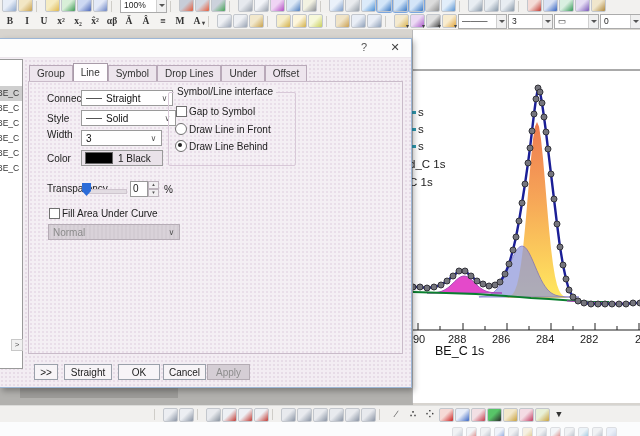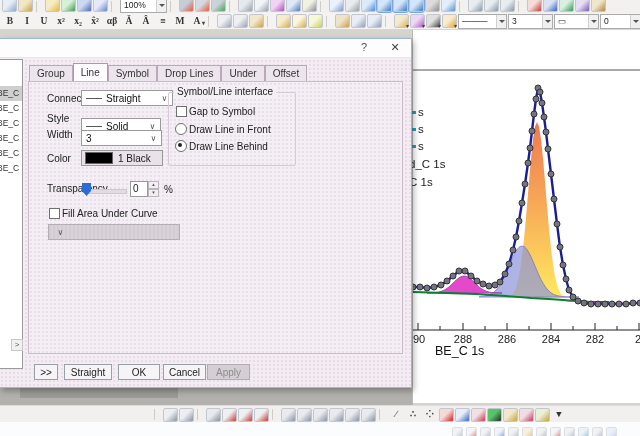--- a/index.html
+++ b/index.html
@@ -24,21 +24,21 @@
   .tcombo .carr{width:9px;align-self:stretch;background:#f0f0f0;border-left:1px solid #d0d0d0;position:relative;}
   .tcombo .carr:after{content:"";position:absolute;left:2px;top:5px;border:3px solid transparent;border-top-color:#555;}
   .drop{position:relative;}
   .drop:after{content:"▾";font-size:6px;color:#444;position:absolute;right:-1px;bottom:-2px;}
   
   .graph-win{position:absolute;left:412px;top:30px;width:228px;height:373px;background:#fff;
     border-left:1px solid #b9b9b9;z-index:1;overflow:visible;}
   .graph-win svg{position:absolute;left:0;top:0;}
   .legend-row{position:absolute;font-size:11.5px;color:#1c1c1c;white-space:nowrap;display:flex;align-items:center;}
   .legend-marker{display:inline-block;width:7px;height:3px;margin-right:2px;}
-  .tick-label{position:absolute;font-size:11px;color:#1c1c1c;width:30px;text-align:center;}
+  .tick-label{position:absolute;font-size:11px;color:#1c1c1c;width:30px;}
   .xlabel{position:absolute;left:22px;top:314px;font-size:12.5px;color:#111;}
   
   .gray-band{position:absolute;left:0;top:386px;width:413px;height:20px;background:#b2b1ae;}
   .gray-block{position:absolute;left:20px;top:388px;width:158px;height:10px;background:#9c9b98;}
   
   .dialog{position:absolute;left:0;top:38px;width:411px;height:348px;background:#f3edf3;
     background-image:radial-gradient(#e7dce7 0.8px,transparent 0.8px);background-size:4px 4px;
     border:1px solid #9cb6d6;border-left:none;box-shadow:2px 3px 6px rgba(0,0,0,.3);z-index:5;font-size:10px;color:#1a1a1a;}
   .dtitle{position:absolute;left:0;top:0;width:100%;height:18px;background:#fdfdfd;border-bottom:1px solid #ece6ec;}
   .dhelp{position:absolute;right:40px;top:2px;width:14px;text-align:center;color:#555;font-size:11px;cursor:pointer;}
@@ -323,21 +323,21 @@
 
     <div class="tabpage">
       <span class="flabel" style="left:18px;top:11px">Connect</span>
       <div class="dcombo" style="left:52px;top:8px;width:92px">
         <span class="dash"></span>
         <span class="val">Straight</span>
         <span class="darr">∨</span>
       </div>
 
       <span class="flabel" style="left:18px;top:31px">Style</span>
-      <div class="dcombo" style="left:52px;top:36px;width:80px">
+      <div class="dcombo" style="left:52px;top:28px;width:95px">
         <span class="dash"></span>
         <span class="val">Solid</span>
         <span class="darr">∨</span>
       </div>
 
       <span class="flabel" style="left:18px;top:47px">Width</span>
       <div class="dcombo" style="left:52px;top:48px;width:81px">
         <span class="val">3</span>
         <span class="darr">∨</span>
       </div>
@@ -365,20 +365,21 @@
       <div class="spinner" style="left:119px;top:99px;height:16px">
           <span>▲</span>
           <span>▼</span>
         </div>
       <span class="flabel" style="left:135px;top:102px">%</span>
 
       <span class="cb" style="left:20px;top:126px"></span>
       <span class="flabel" style="left:33px;top:126px">Fill Area Under Curve</span>
 
       <div class="dcombo disabled" style="left:19px;top:142px;width:132px">
+        <span class="val">Normal</span>
         <span class="darr">∨</span>
       </div>
     </div>
 
     <div class="dbtn" style="left:34px;top:325px;width:24px">&gt;&gt;</div>
     <div class="dbtn" style="left:64px;top:325px;width:48px">Straight</div>
     <div class="dbtn" style="left:118px;top:325px;width:42px">OK</div>
     <div class="dbtn" style="left:163px;top:325px;width:43px">Cancel</div>
     <div class="dbtn disabled" style="left:207px;top:325px;width:43px">Apply</div>
   </div>

